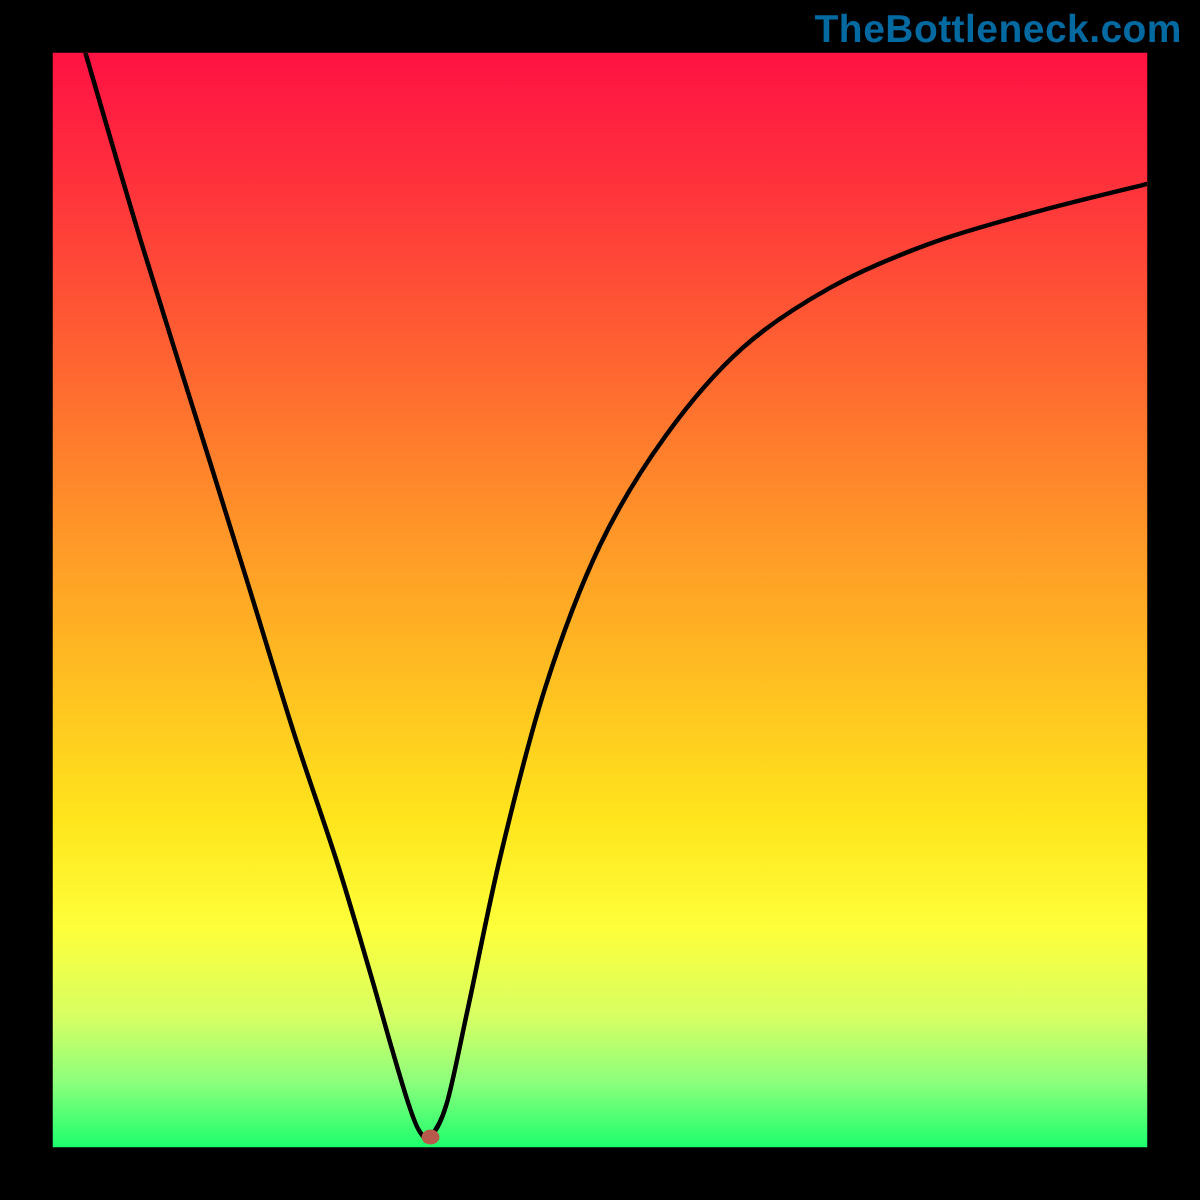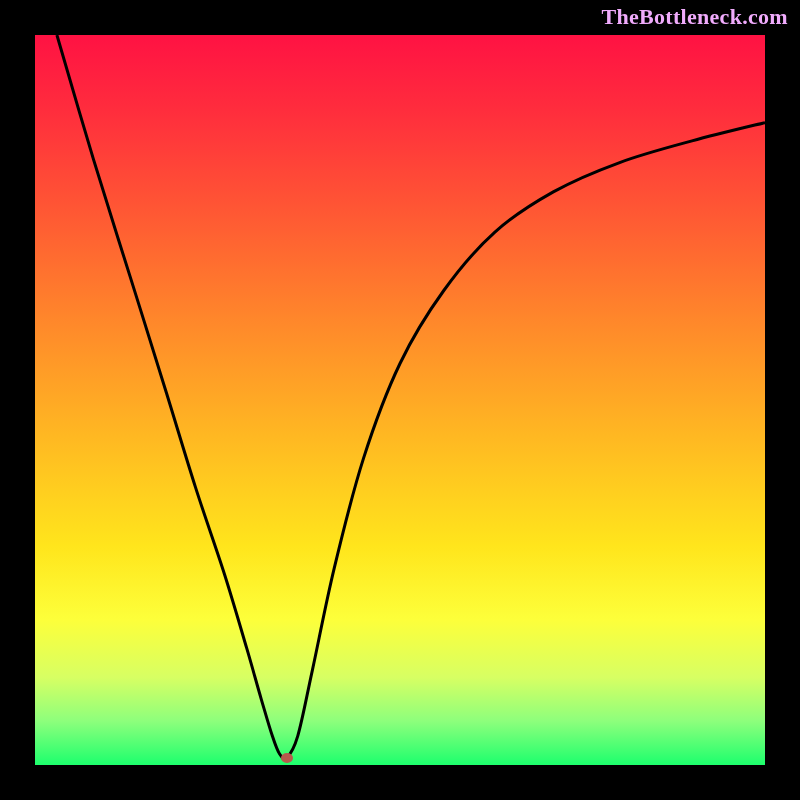--- a/index.html
+++ b/index.html
@@ -13,26 +13,25 @@
   .frame {
     position: relative;
     width: 800px;
     height: 800px;
     background: #000;
   }
   .watermark {
     position: absolute;
     top: 4px;
     right: 12px;
-    color: #f0abfc;
-    font-size: 22px;
+    color: #0369a1;
+    font-size: 26px;
     font-weight: 600;
     letter-spacing: 0.3px;
     z-index: 10;
-    font-family: Liberation Serif, serif;
   }
   .plot-area {
     position: absolute;
     left: 35px;
     top: 35px;
     width: 730px;
     height: 730px;
     overflow: hidden;
   }
   .gradient {

